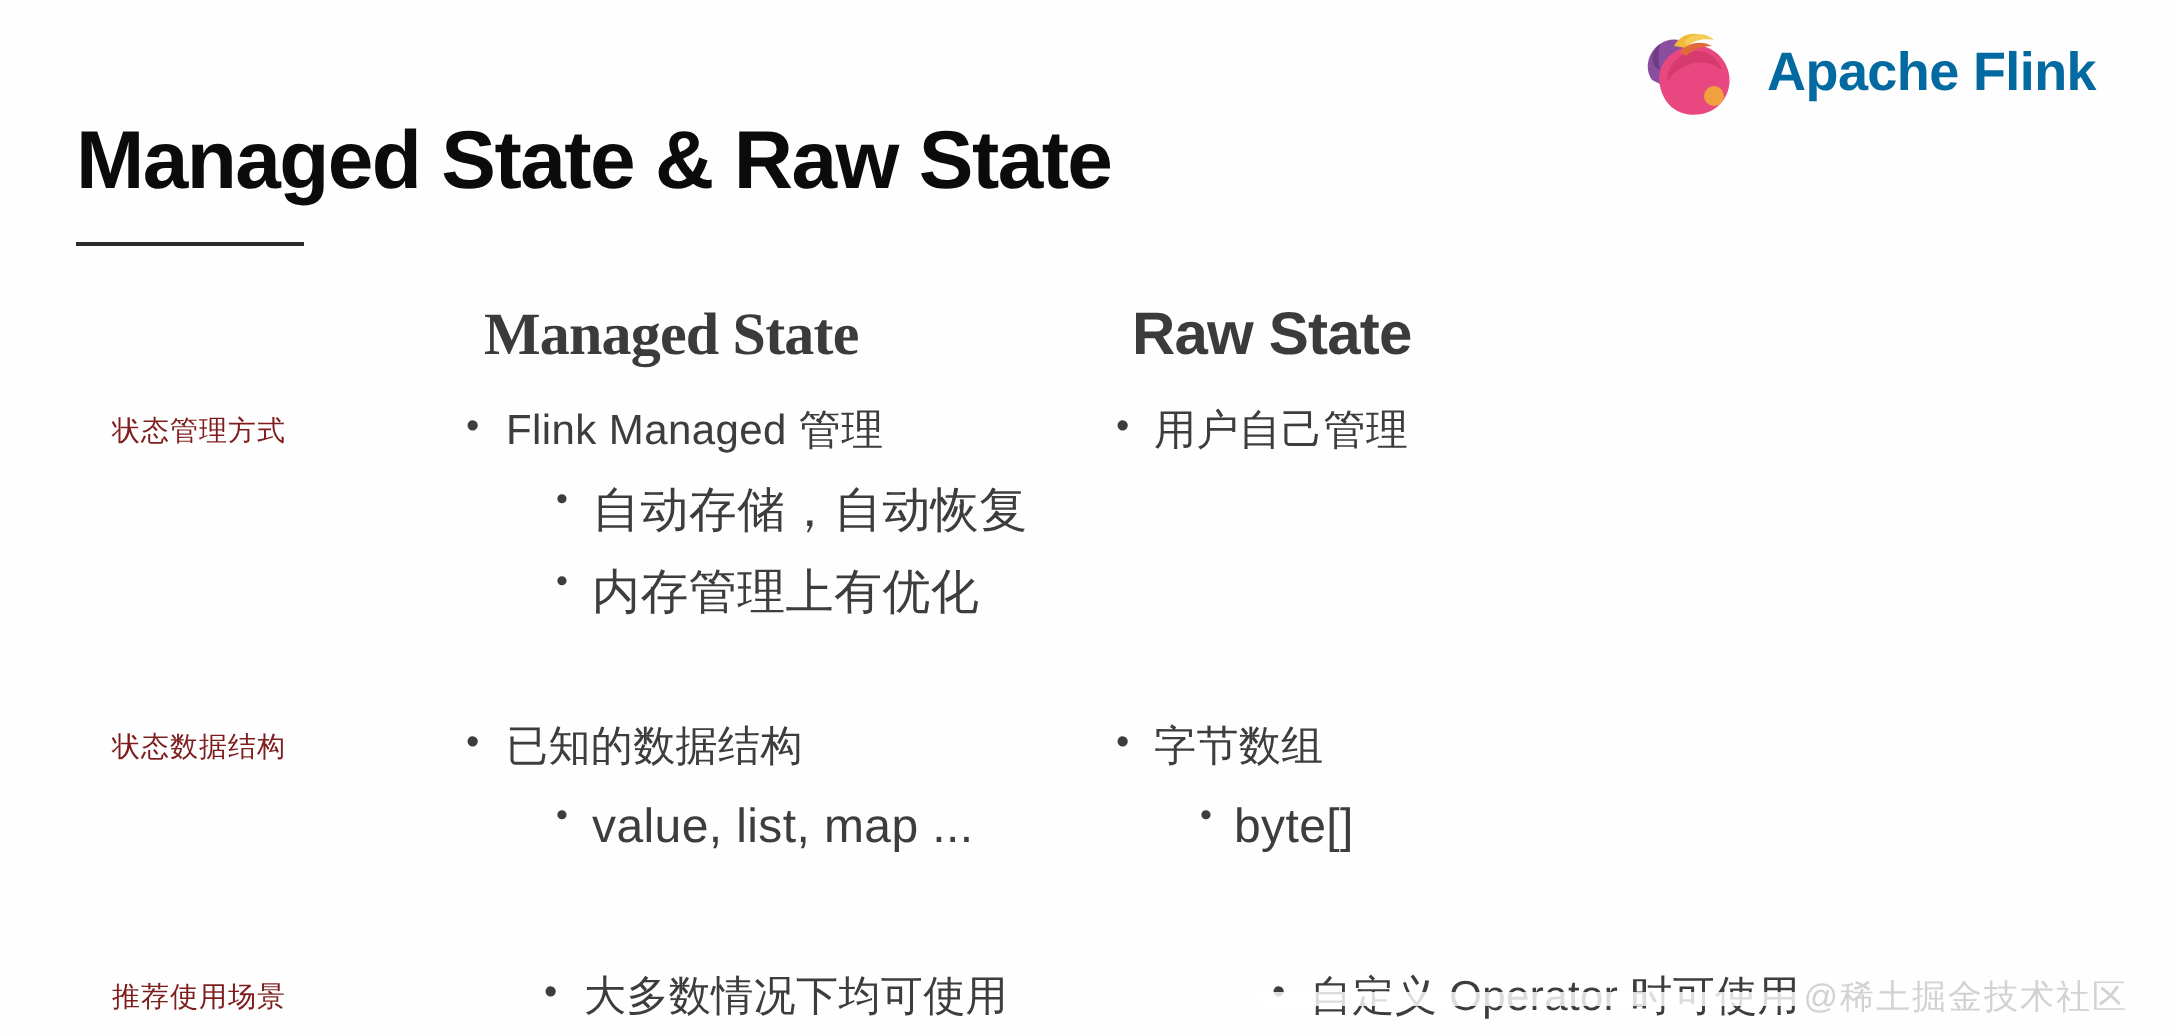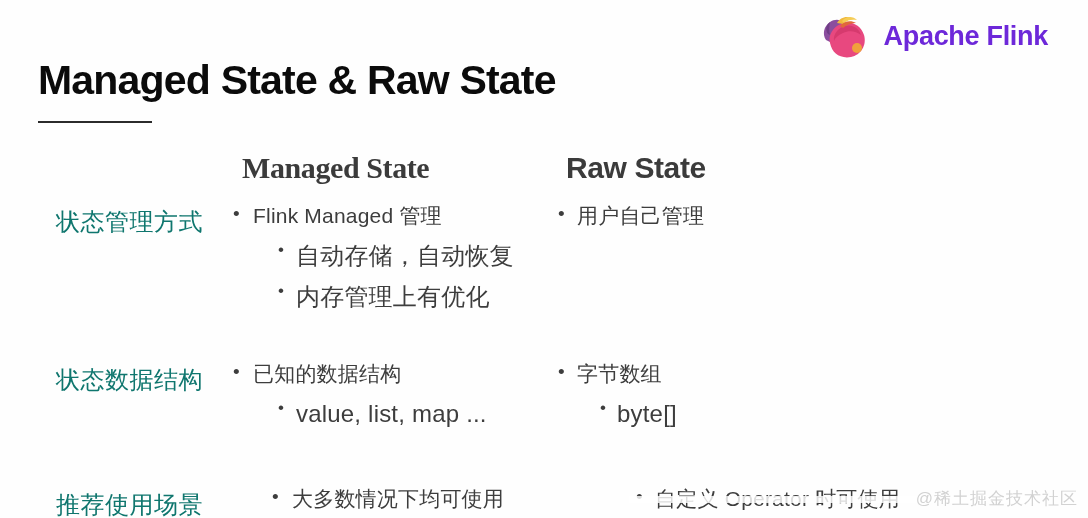--- a/index.html
+++ b/index.html
@@ -28,21 +28,21 @@
     top: 10px;
     right: 40px;
     display: flex;
     align-items: center;
     gap: 12px;
   }
   .brand-logo { width: 56px; height: 52px; display: block; }
   .brand-name {
     font-size: 27px;
     font-weight: bold;
-    color: #6d28d9;
+    color: #0369a1;
     letter-spacing: -0.3px;
     line-height: 1;
     text-align: right;
   }
 
   
   .title {
     position: absolute;
     left: 38px;
     top: 57px;
@@ -96,22 +96,22 @@
     color: #3b3b3b;
     letter-spacing: -0.4px;
     line-height: 1.2;
     white-space: nowrap;
   }
   .col-managed .col-head { padding-left: 12px; font-family: Liberation Serif, serif; }
   .col-raw .col-head { padding-left: 11px; }
 
   
   .row-label {
-    font-size: 24px;
-    color: #0f766e;
+    font-size: 14px;
+    color: #7f1d1d;
     line-height: 1.3;
     white-space: nowrap;
     letter-spacing: 0.5px;
   }
 
   
   ul.bul {
     list-style: none;
     margin: 0;
     padding: 0;
@@ -174,21 +174,21 @@
     right: -4px;
     top: 11px;
     height: 7px;
     background: rgba(255,255,255,0.82);
     pointer-events: none;
   }
 
   
   .watermark {
     position: absolute;
-    right: 10px;
+    right: 24px;
     bottom: 8px;
     font-size: 17px;
     color: #d2d2d2;
     letter-spacing: 1px;
     white-space: nowrap;
   }
 </style>
 </head>
 <body>
 

